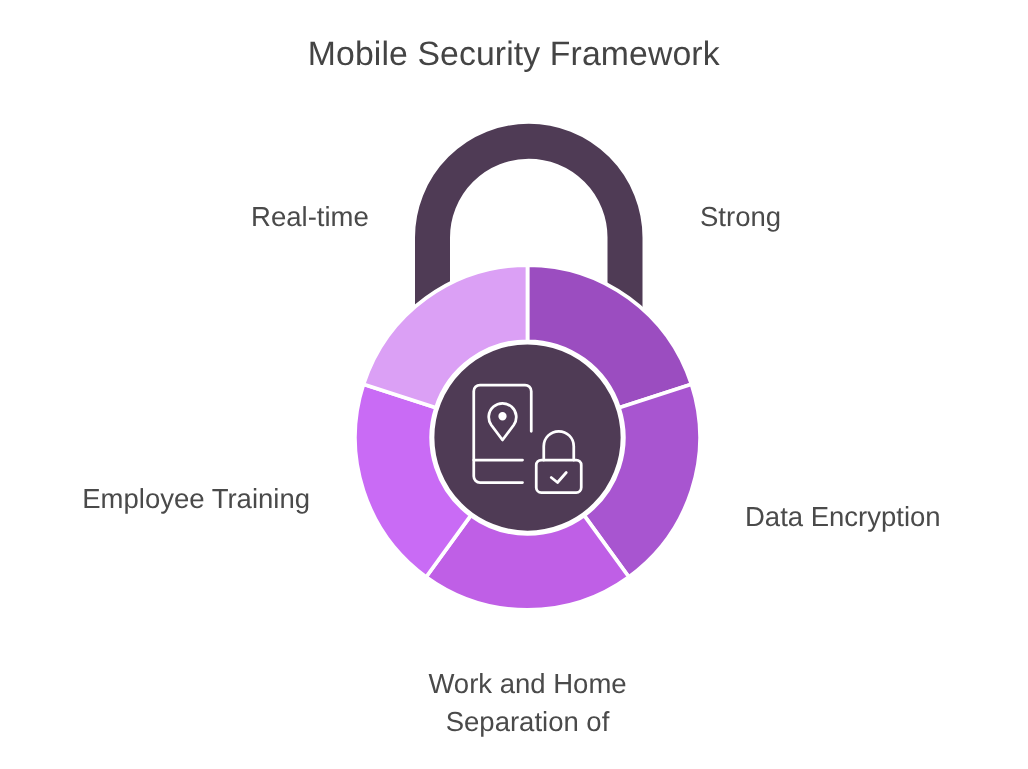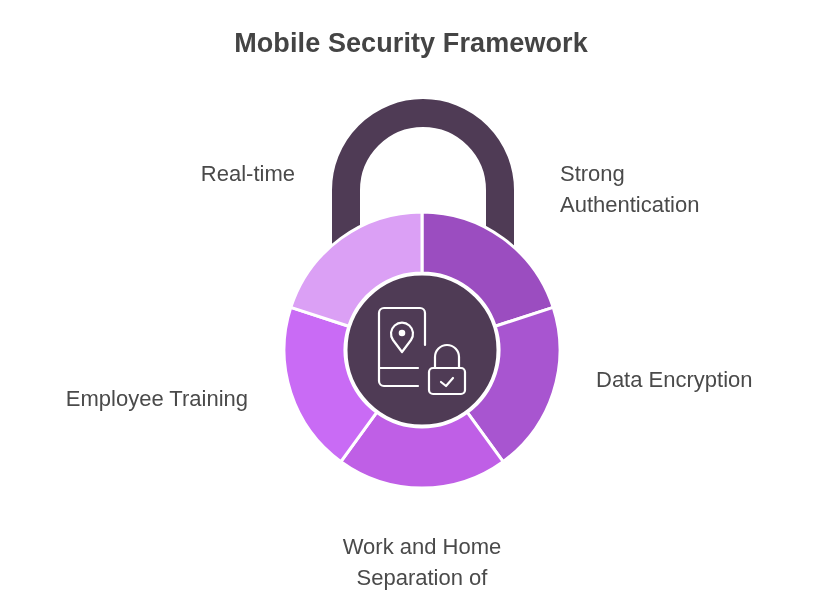--- a/index.html
+++ b/index.html
@@ -7,35 +7,35 @@
       width: 822px; height: 615px;
       background: #ffffff;
       position: relative;
       overflow: hidden;
       font-family: "Liberation Sans", "DejaVu Sans", sans-serif;
     }
     .title {
       position: absolute;
       left: 0; top: 28px; width: 822px;
       text-align: center;
-      font-size: 27px; font-weight: bold;
+      font-size: 27px; font-weight: normal;
       color: #444444;
       letter-spacing: 0.1px;
     }
     .label {
       position: absolute;
       font-size: 22px;
       line-height: 31px;
       color: #4a4a4a;
     }
     .label span { display: block; }
     .lbl-monitoring { right: 527px; top: 158px; text-align: right; }
     .lbl-auth { left: 548px; top: 158px; text-align: left; margin-left: 12px; }
     .lbl-training { right: 574px; top: 383px; }
-    .lbl-encryption { left: 596px; top: 364px; text-align: left; }
+    .lbl-encryption { left: 596px; top: 398px; text-align: left; }
     .lbl-separation { left: 272px; width: 300px; top: 531px; text-align: center; }
     svg.lock { position: absolute; left: 0; top: 0; }
   </style>
 </head>
 <body>
 
 <div class="title">Mobile Security Framework</div>
 
 <svg class="lock" width="822" height="615" viewBox="0 0 822 615">
 
@@ -65,21 +65,20 @@
     <circle cx="402" cy="333" r="2.2" fill="#ffffff"></circle>
 
     <path d="M435 368 L435 357 A12 12 0 0 1 459 357 L459 368"></path>
     <rect x="429" y="368" width="36" height="26" rx="4"></rect>
     <path d="M441 382 L446 386 L453 378"></path>
   </g>
 </svg>
 
 <div class="label lbl-auth">
   <span>Strong</span>
-  <span>Authentication</span>
 </div>
 <div class="label lbl-encryption">
   <span>Data Encryption</span>
 </div>
 <div class="label lbl-separation">
   <span>Work and Home</span>
   <span>Separation of</span>
 </div>
 <div class="label lbl-training">
   <span>Employee Training</span>

